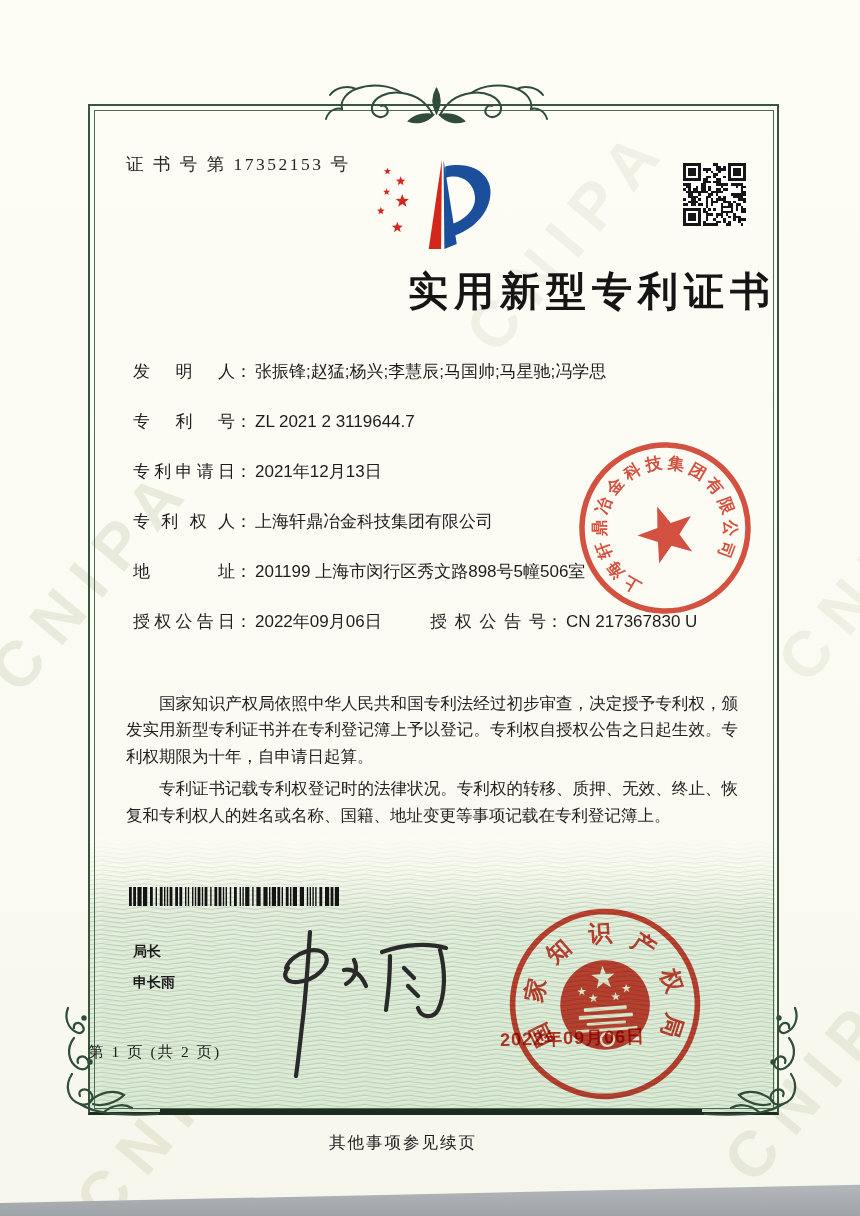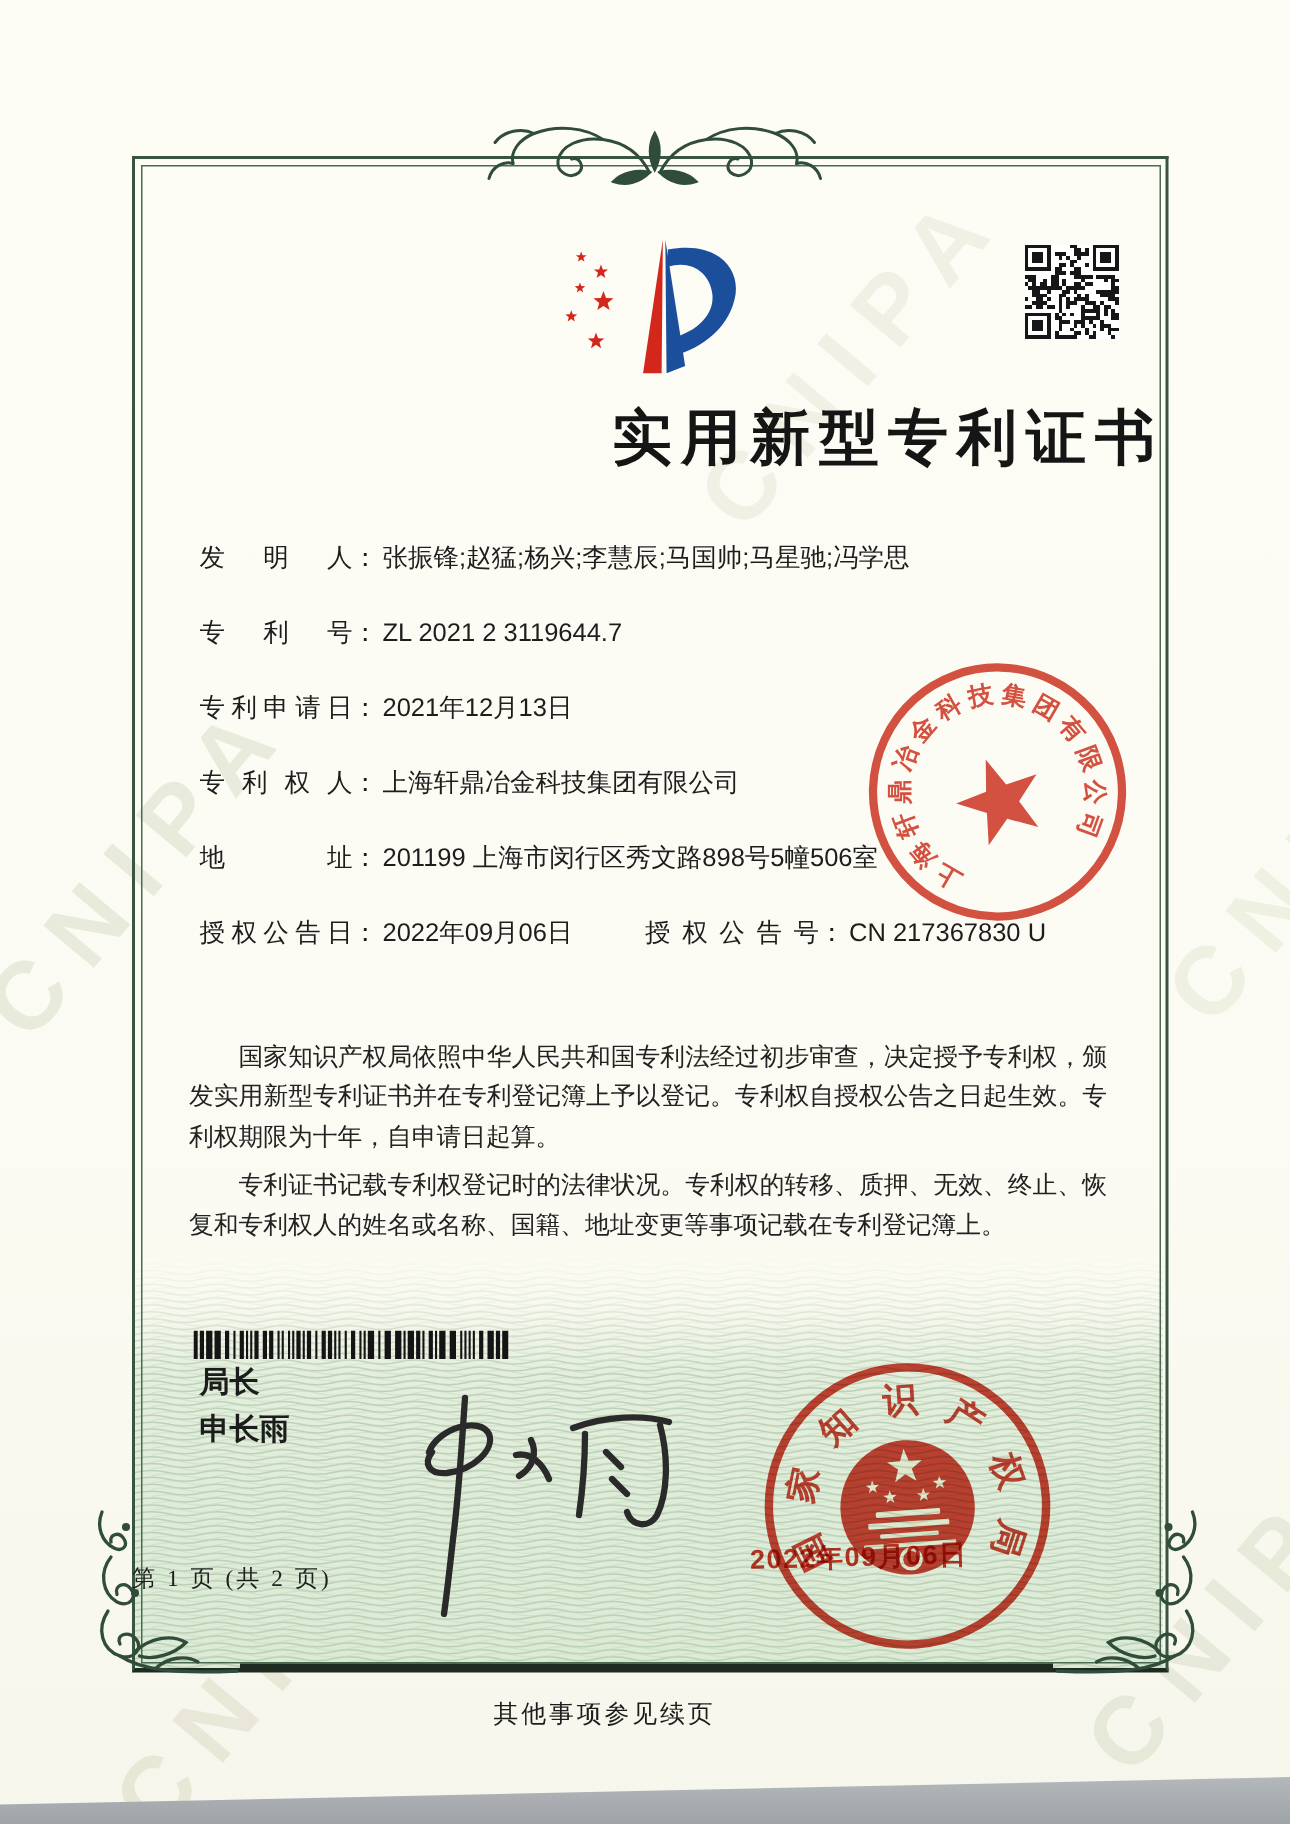--- a/index.html
+++ b/index.html
@@ -33,26 +33,26 @@
   
   .fields{position:absolute;left:133px;top:360px;width:560px;}
   .frow{position:relative;height:24px;margin-bottom:26px;font-size:17px;font-weight:500;white-space:nowrap;}
   .flabel{display:inline-block;width:102px;text-align:justify;text-align-last:justify;vertical-align:top;}
   .colon{display:inline-block;}
   .fvalue{display:inline-block;margin-left:3px;}
   .pair2{position:absolute;left:297px;top:0;}
   .pair2 .flabel{width:116px;}
   
   .paras{position:absolute;left:126px;top:692px;width:612px;}
-  .paras p{margin:0 0 6px 0;text-indent:2em;font-family:Liberation Serif, serif;
+  .paras p{margin:0 0 6px 0;text-indent:2em;font-family:Liberation Mono, monospace;
            font-size:16.5px;line-height:1.6;text-align:justify;color:#222;}
   
   .barcode{position:absolute;left:129px;top:887px;width:210px;height:19px;}
   
-  .director{position:absolute;left:133px;top:907px;font-size:20px;font-weight:600;color:#1c1c1c;}
+  .director{position:absolute;left:133px;top:936px;font-size:14px;font-weight:600;color:#1c1c1c;}
   .director div{height:31px;line-height:31px;}
   .signature{position:absolute;left:258px;top:926px;width:205px;height:152px;}
   .signature path{stroke:#2a2a2a;stroke-width:4.2;fill:none;stroke-linecap:round;stroke-linejoin:round;}
   
   .company-seal{position:absolute;left:577px;top:440px;width:176px;height:176px;transform:rotate(-20deg);
                 opacity:0.9;mix-blend-mode:multiply;}
   .nipa-seal{position:absolute;left:507px;top:906px;width:196px;height:196px;transform:rotate(-4deg);
              opacity:0.93;mix-blend-mode:multiply;}
   .seal-date{position:absolute;left:500px;top:1026px;font-size:18px;font-weight:700;color:#cf3727;
              letter-spacing:1px;transform:rotate(-1.5deg);mix-blend-mode:multiply;white-space:nowrap;}
@@ -111,20 +111,21 @@
       <path d="M32,97 C42,88 56,85 66,91 C58,99 44,103 35,100"></path>
       <path d="M46,108 C54,101 66,99 74,104"></path>
       <circle cx="26" cy="14" r="1.6" fill="#304c3a"></circle>
       <circle cx="32" cy="58" r="1.6" fill="#304c3a"></circle>
     </g>
   </svg>
   <svg class="orn" style="left:700px;top:1004px;" width="105" height="122" viewBox="0 0 105 122">
     <use href="#orn-corner" transform="scale(-1,1) translate(-105,0)"></use>
   </svg>
 
+  <div class="cert-no">证 书 号 第 17352153 号</div>
 
   <svg class="logo" viewBox="0 0 160 120">
     <path d="M96,12 C136,4 156,28 150,52 C144,78 120,94 96,99 L96,84 C118,80 134,65 132,48 C130,30 114,20 96,26 Z" fill="#1b4e9b"></path>
     <polygon points="94,4 110,106 95,112" fill="#1b4e9b"></polygon>
     <polygon points="92,4 76,112 91,112" fill="#d4271c"></polygon>
     <g id="logo-stars" fill="#d4271c">
         <path d="M38.0,79.0L39.7,83.6L44.7,83.8L40.8,86.9L42.1,91.7L38.0,88.9L33.9,91.7L35.2,86.9L31.3,83.8L36.3,83.6Z"></path>
         <path d="M18.0,61.0L19.2,64.3L22.8,64.5L20.0,66.6L20.9,70.0L18.0,68.1L15.1,70.0L16.0,66.6L13.2,64.5L16.8,64.3Z"></path>
         <path d="M44.0,45.5L46.1,51.1L52.1,51.4L47.4,55.1L49.0,60.9L44.0,57.6L39.0,60.9L40.6,55.1L35.9,51.4L41.9,51.1Z"></path>
         <path d="M25.0,38.5L26.1,41.5L29.3,41.6L26.8,43.6L27.6,46.6L25.0,44.9L22.4,46.6L23.2,43.6L20.7,41.6L23.9,41.5Z"></path>

